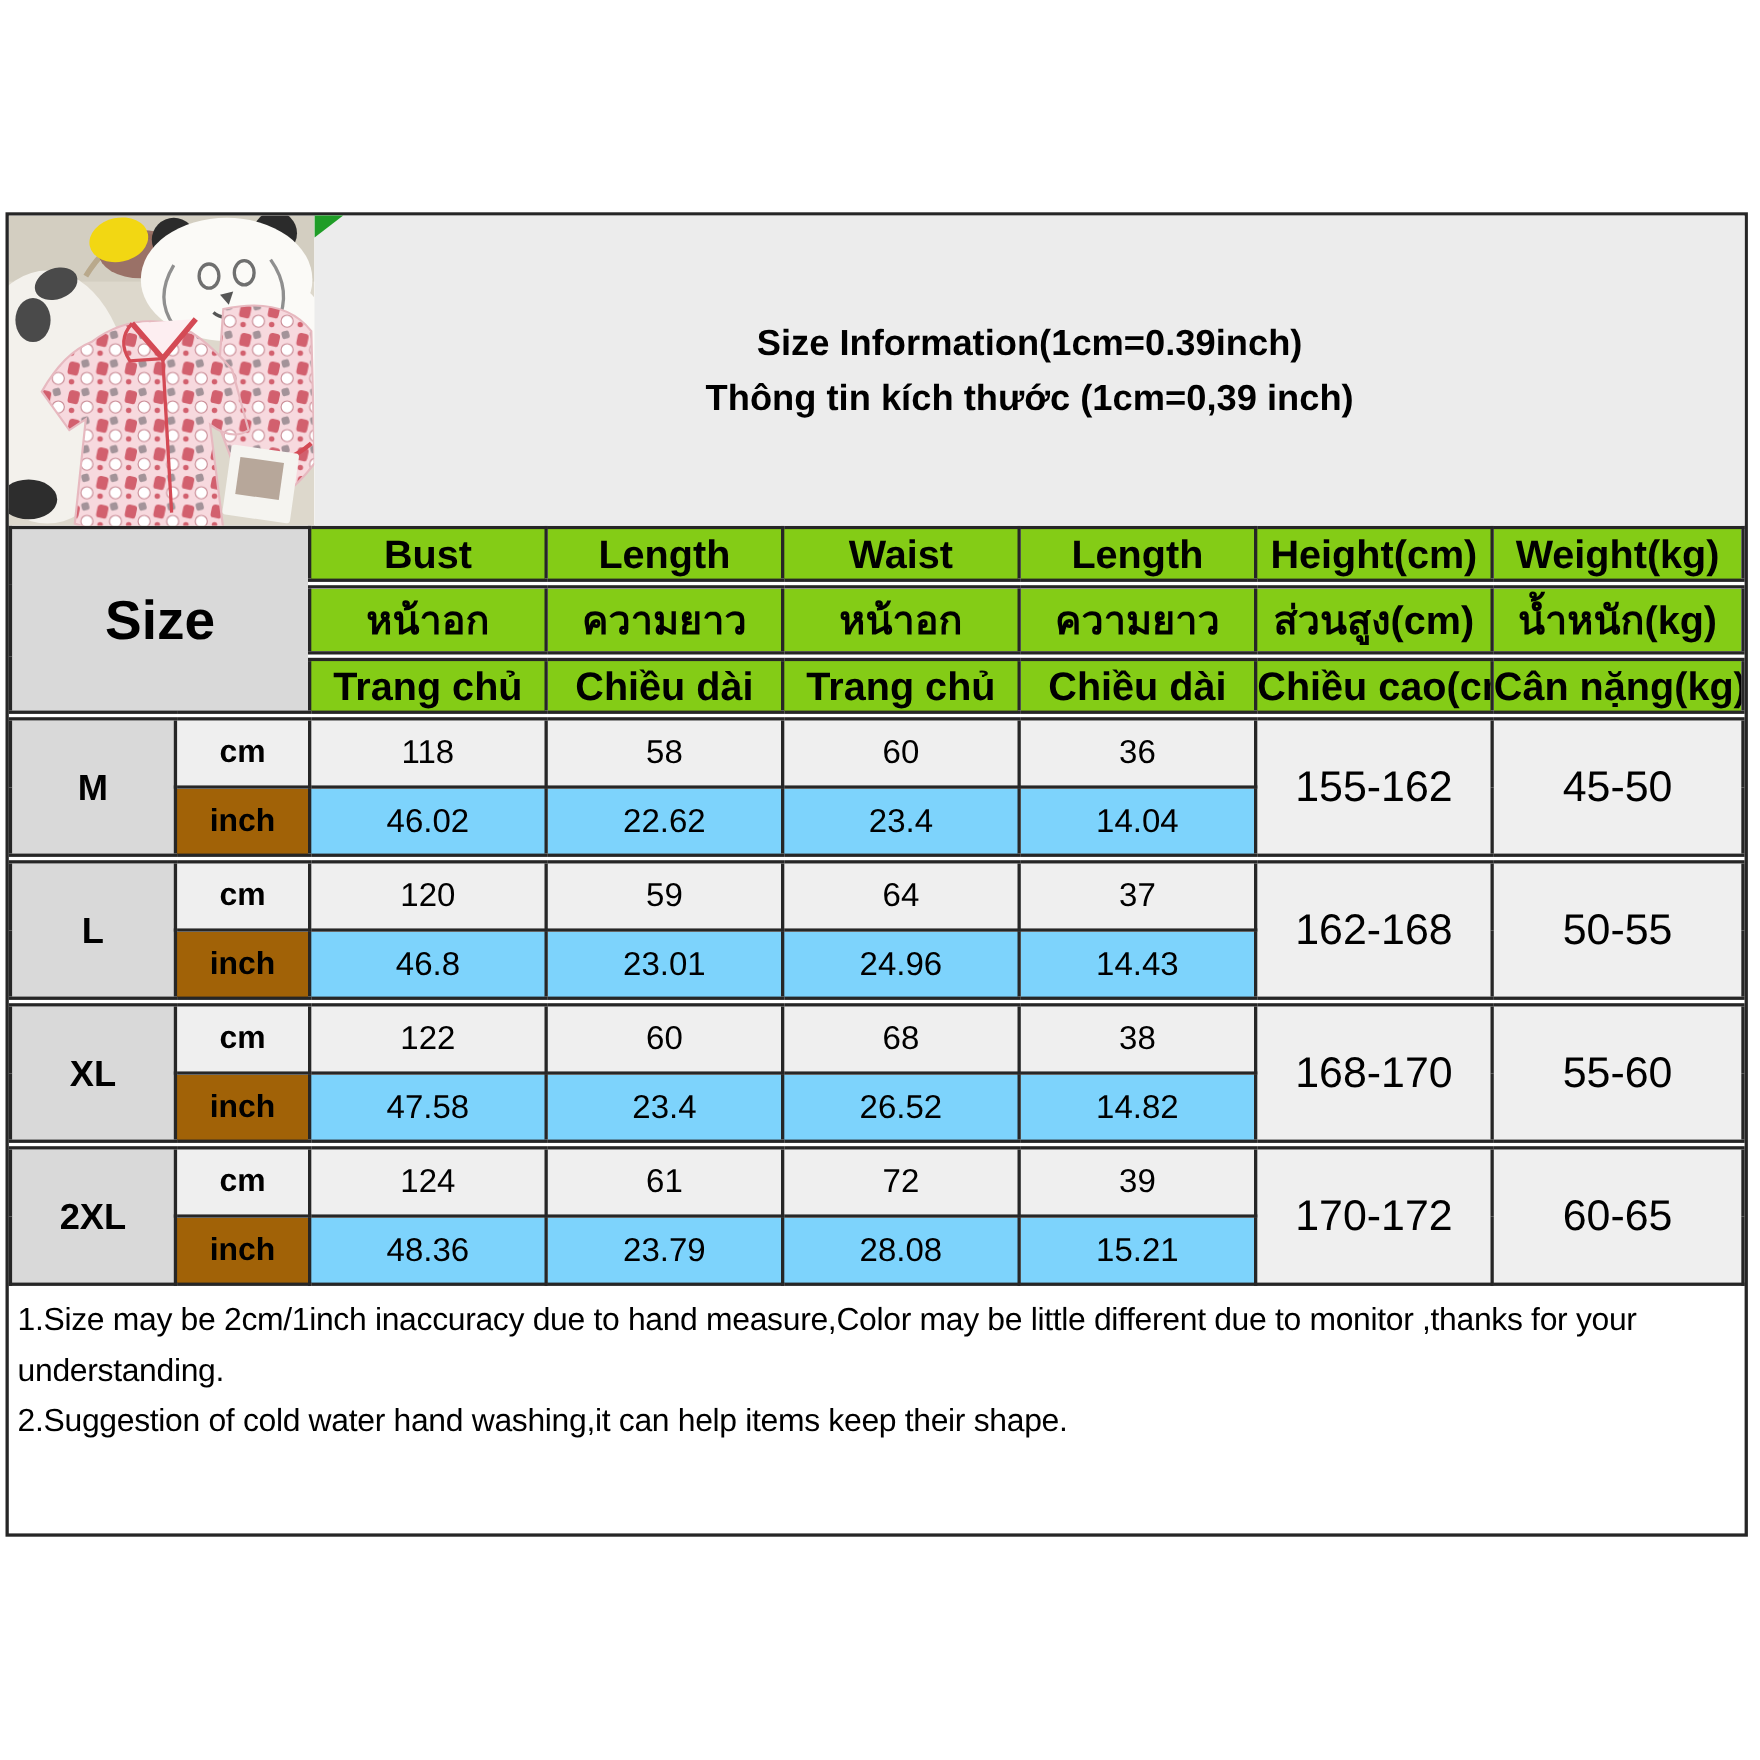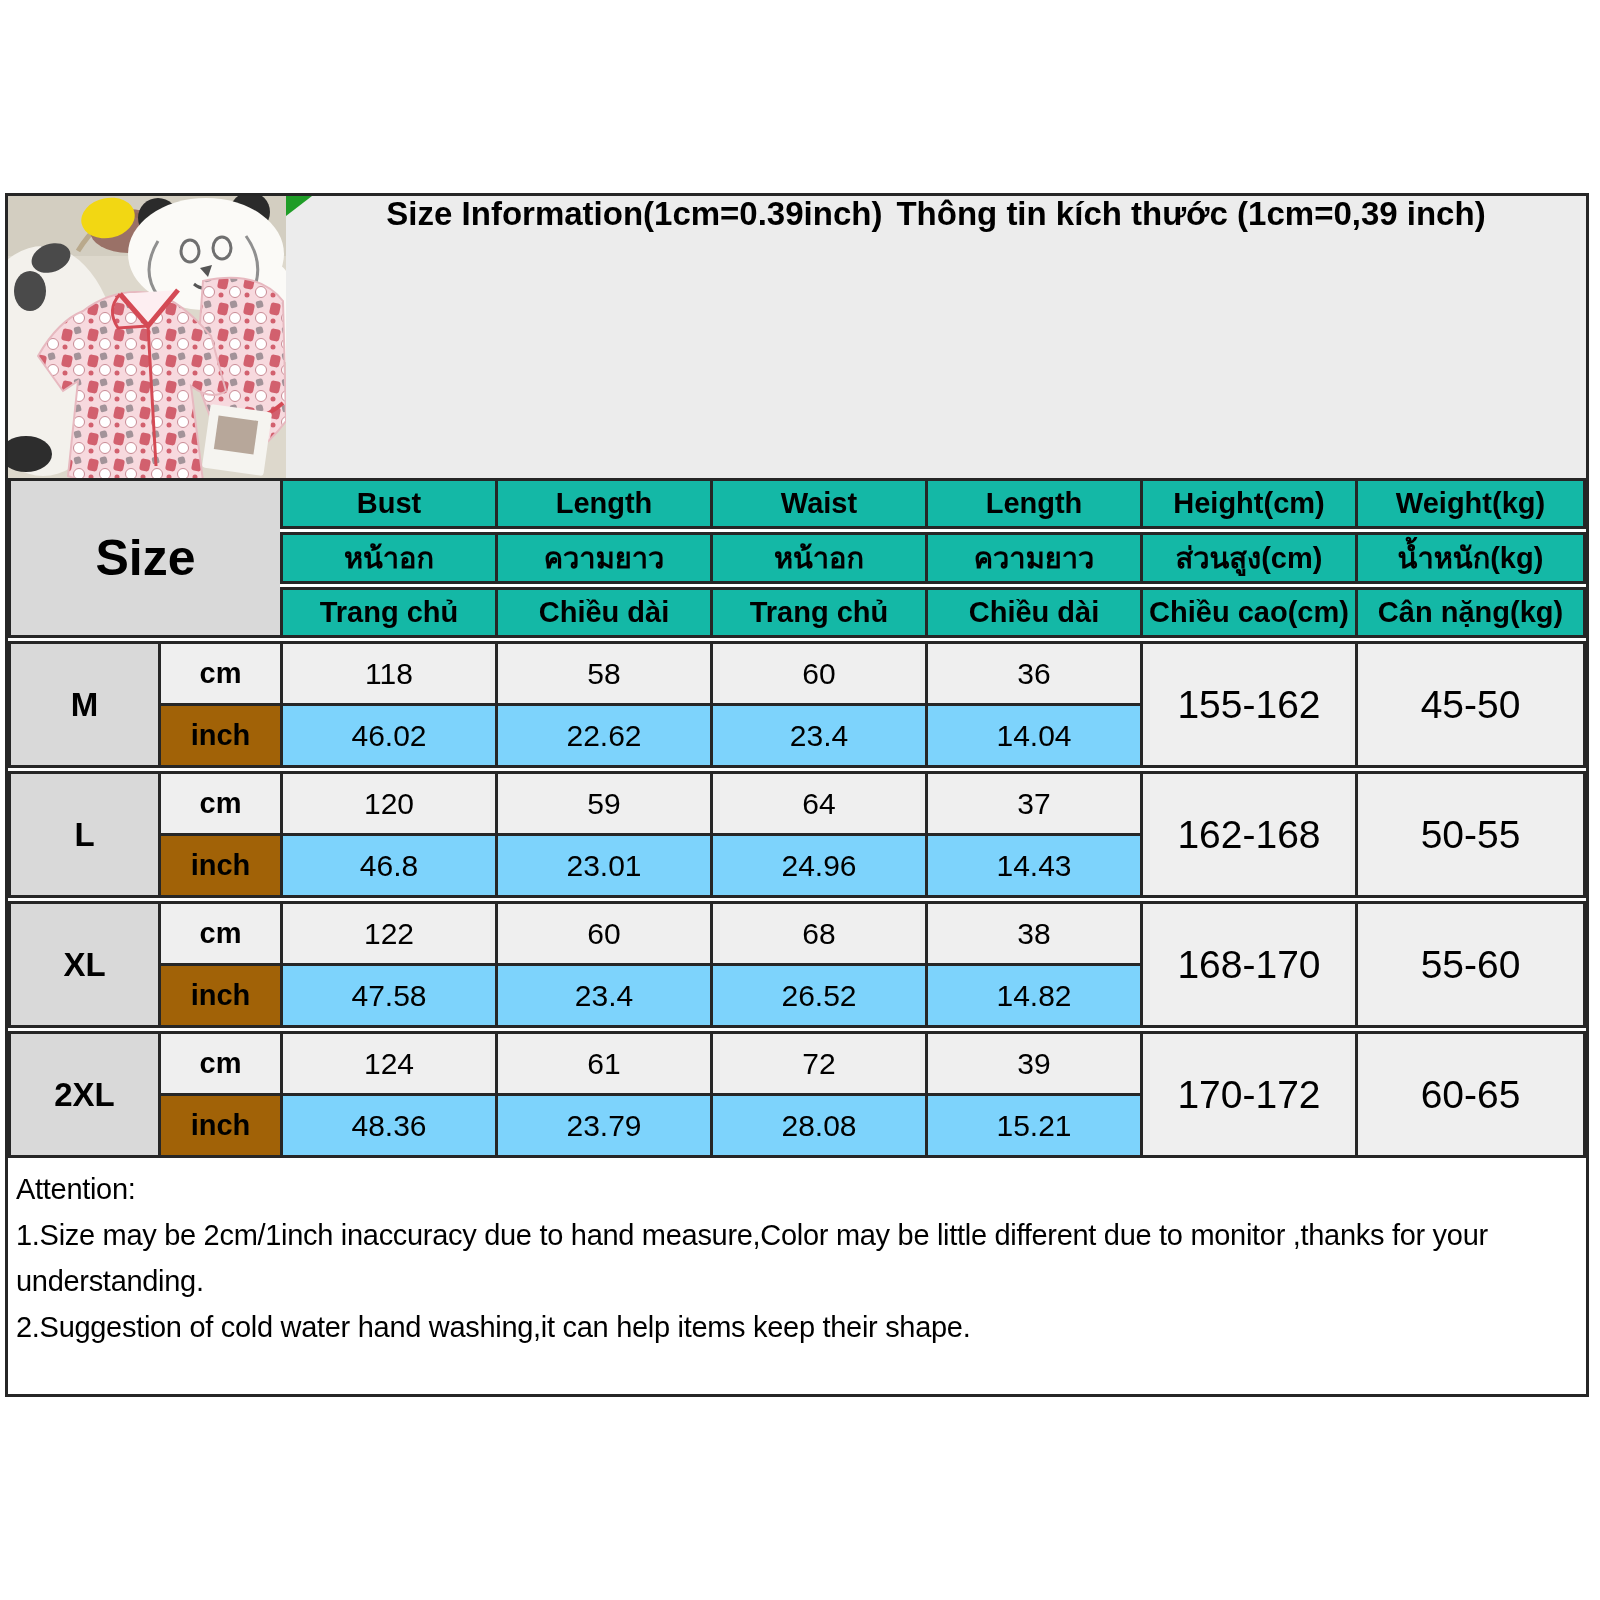--- a/index.html
+++ b/index.html
@@ -10,39 +10,39 @@
   .content-box{
     position:absolute;left:5px;top:193px;width:1584px;height:1204px;
     border:3px solid #262626;background:#ffffff;box-sizing:border-box;
   }
   
   .top-section{display:flex;height:282px;}
   .photo{width:278px;height:282px;flex:0 0 auto;overflow:hidden;}
   .photo svg{display:block;}
   .title-area{
     flex:1;background:#ececec;position:relative;
-    display:flex;justify-content:center;align-items:flex-start;
+    display:flex;flex-direction:column;justify-content:center;align-items:center;
     gap:14px;
   }
   .corner-marker{
     position:absolute;left:0;top:0;width:0;height:0;
     border-top:20px solid #1f9d27;border-right:26px solid transparent;
   }
   .title-line{font-size:33px;font-weight:bold;line-height:36px;text-align:center;}
   
   table.size-table{border-collapse:collapse;width:100%;table-layout:fixed;}
   .size-table th,.size-table td{
     border:3px solid #262626;text-align:center;vertical-align:middle;padding:0;
     overflow:hidden;white-space:nowrap;
   }
   .size-table thead th{height:45px;}
   .size-table tbody td{height:59px;}
   .rule-double th,.rule-double td,tr.grp td{border-top:9px double #262626;}
   .corner-cell{background:#d9d9d9;font-size:50px;font-weight:bold;}
-  th.hdr{background:#14b8a6;font-size:29px;font-weight:bold;text-align:center;}
+  th.hdr{background:#84cc16;font-size:36px;font-weight:bold;text-align:center;}
   td.size-label{background:#d9d9d9;font-size:33px;font-weight:bold;}
   td.unit{font-size:29px;font-weight:bold;background:#a16207;}
   td.val{font-size:30px;background:#7dd3fc;}
   .cmbg{background:#efefef !important;}
   td.range{background:#efefef;font-size:39px;}
   
   .attention{padding:8px 10px 0 8px;font-size:29px;line-height:46px;letter-spacing:-0.3px;}
   .attention p{margin:0;}
 </style>
 </head>
@@ -216,18 +216,17 @@
         <td class="unit">inch</td>
         <td class="val">48.36</td>
         <td class="val">23.79</td>
         <td class="val">28.08</td>
         <td class="val">15.21</td>
       </tr>
     </tbody>
   </table>
 
   <div class="attention">
-    <p>Attention:</p>
     <p>1.Size may be 2cm/1inch inaccuracy due to hand measure,Color may be little different due to monitor ,thanks for your understanding.</p>
     <p>2.Suggestion of cold water hand washing,it can help items keep their shape.</p>
   </div>
 
 </div>
 
 </body></html>

